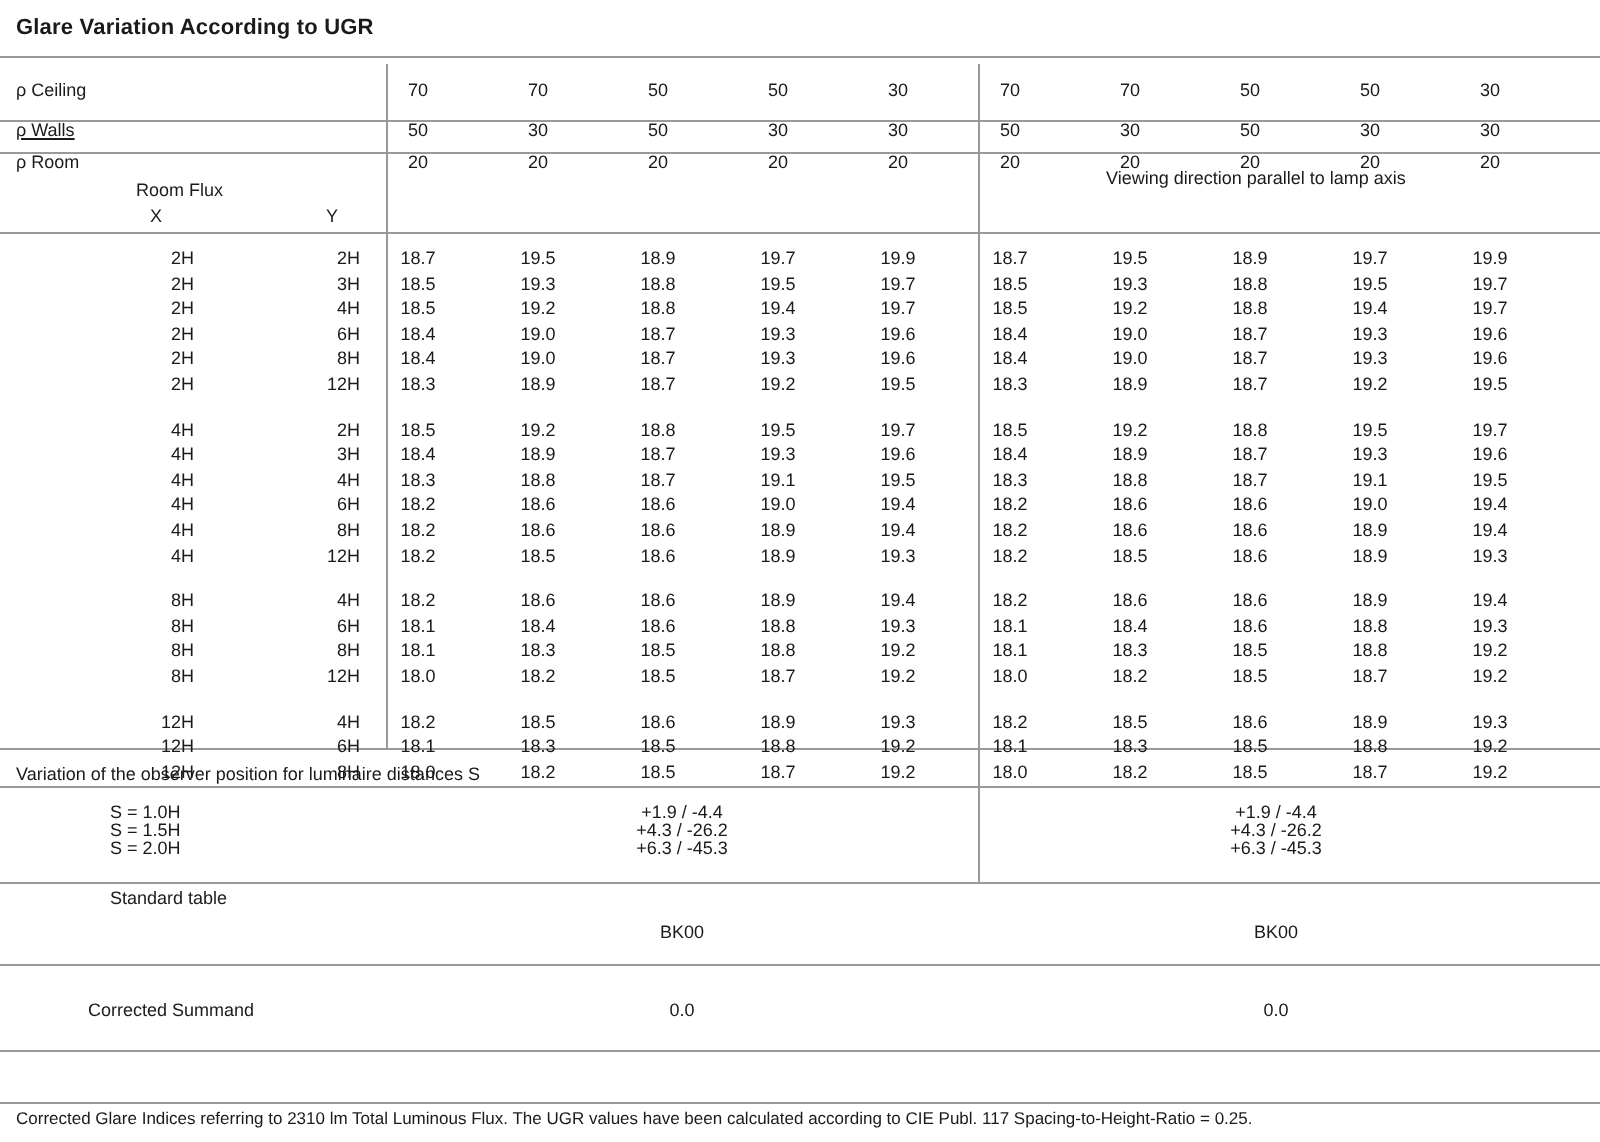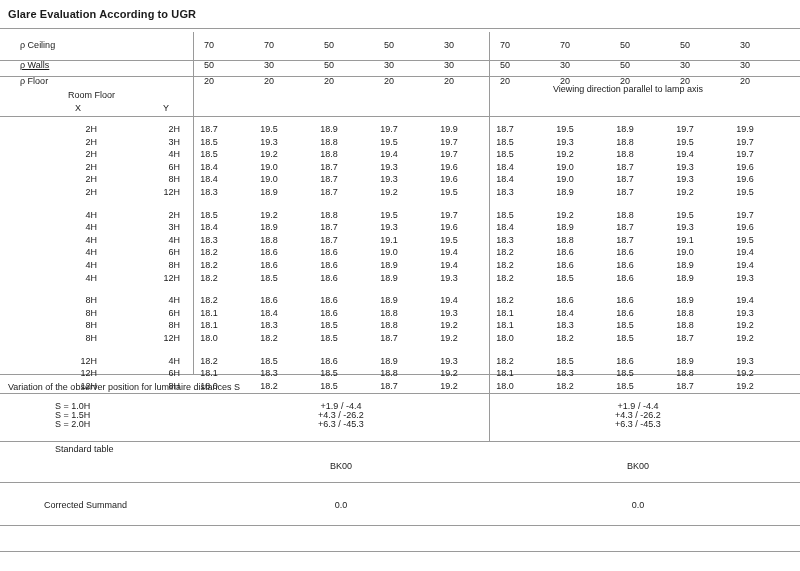--- a/index.html
+++ b/index.html
@@ -44,21 +44,21 @@
   .cell {
     position: absolute;
     font-size: 9px;
     color: #1a1a1a;
     white-space: nowrap;
   }
   .c { text-align: center; }
   .l { text-align: left; }
   .rho-label {
     position: absolute;
-    left: 20px;
+    left: 8px;
     font-size: 9px;
     color: #1a1a1a;
   }
   .hdr {
     position: absolute;
     font-size: 9px;
     color: #1a1a1a;
   }
   .footer {
     position: absolute;
@@ -80,39 +80,39 @@
     text-align: right;
     font-size: 9px;
     color: #1a1a1a;
   }
 </style>
 </head>
 <body>
 
 <div id="page">
 
-  <div class="title">Glare Evaluation According to UGR</div>
+  <div class="title">Glare Variation According to UGR</div>
 
   <div class="hline" style="top:28px;"></div>
   <div class="hline" style="top:60px;"></div>
   <div class="hline" style="top:76px;"></div>
   <div class="hline" style="top:116px;"></div>
   <div class="hline" style="top:374px;"></div>
   <div class="hline" style="top:393px;"></div>
   <div class="hline" style="top:441px;"></div>
   <div class="hline" style="top:482px;"></div>
   <div class="hline" style="top:525px;"></div>
   <div class="hline" style="top:551px;"></div>
 
   <div class="vline" style="left:193px; top:32px; height:342px;"></div>
   <div class="vline" style="left:489px; top:32px; height:409px;"></div>
 
   <div class="rho-label" style="top:40px;">ρ Ceiling</div>
   <div class="rho-label" style="top:60px;text-decoration:underline;">ρ Walls</div>
-  <div class="rho-label" style="top:76px;">ρ Floor</div>
+  <div class="rho-label" style="top:76px;">ρ Room</div>
 
   <div class="num" style="left:183px; top:40px;">70</div>
   <div class="num" style="left:243px; top:40px;">70</div>
   <div class="num" style="left:303px; top:40px;">50</div>
   <div class="num" style="left:363px; top:40px;">50</div>
   <div class="num" style="left:423px; top:40px;">30</div>
   <div class="num" style="left:479px; top:40px;">70</div>
   <div class="num" style="left:539px; top:40px;">70</div>
   <div class="num" style="left:599px; top:40px;">50</div>
   <div class="num" style="left:659px; top:40px;">50</div>
@@ -133,21 +133,21 @@
   <div class="num" style="left:243px; top:76px;">20</div>
   <div class="num" style="left:303px; top:76px;">20</div>
   <div class="num" style="left:363px; top:76px;">20</div>
   <div class="num" style="left:423px; top:76px;">20</div>
   <div class="num" style="left:479px; top:76px;">20</div>
   <div class="num" style="left:539px; top:76px;">20</div>
   <div class="num" style="left:599px; top:76px;">20</div>
   <div class="num" style="left:659px; top:76px;">20</div>
   <div class="num" style="left:719px; top:76px;">20</div>
 
-  <div class="hdr" style="left:68px; top:90px;">Room Floor</div>
+  <div class="hdr" style="left:68px; top:90px;">Room Flux</div>
   <div class="hdr" style="left:75px; top:103px;">X</div>
   <div class="hdr" style="left:163px; top:103px;">Y</div>
   <div class="hdr" style="left:553px; top:84px;">Viewing direction parallel to lamp axis</div>
 
   <div id="rows-container">
       <div class="roomnum" style="left:57px; top:124.0px;">2H</div>
       <div class="roomnum" style="left:140px; top:124.0px;">2H</div>
       <div class="num" style="left:183px; top:124.0px;">18.7</div>
       <div class="num" style="left:243px; top:124.0px;">19.5</div>
       <div class="num" style="left:303px; top:124.0px;">18.9</div>
@@ -391,14 +391,15 @@
   <div class="cell c" style="left:578px; width:120px; top:419px;">+6.3 / -45.3</div>
 
   <div class="cell l" style="left:55px; top:444px;">Standard table</div>
   <div class="cell c" style="left:281px; width:120px; top:461px;">BK00</div>
   <div class="cell c" style="left:578px; width:120px; top:461px;">BK00</div>
 
   <div class="cell l" style="left:44px; top:500px;">Corrected Summand</div>
   <div class="cell c" style="left:281px; width:120px; top:500px;">0.0</div>
   <div class="cell c" style="left:578px; width:120px; top:500px;">0.0</div>
 
+  <div class="footer">Corrected Glare Indices referring to 2310 lm Total Luminous Flux. The UGR values have been calculated according to CIE Publ. 117   Spacing-to-Height-Ratio = 0.25.</div>
 
 </div>
 
 </body></html>

